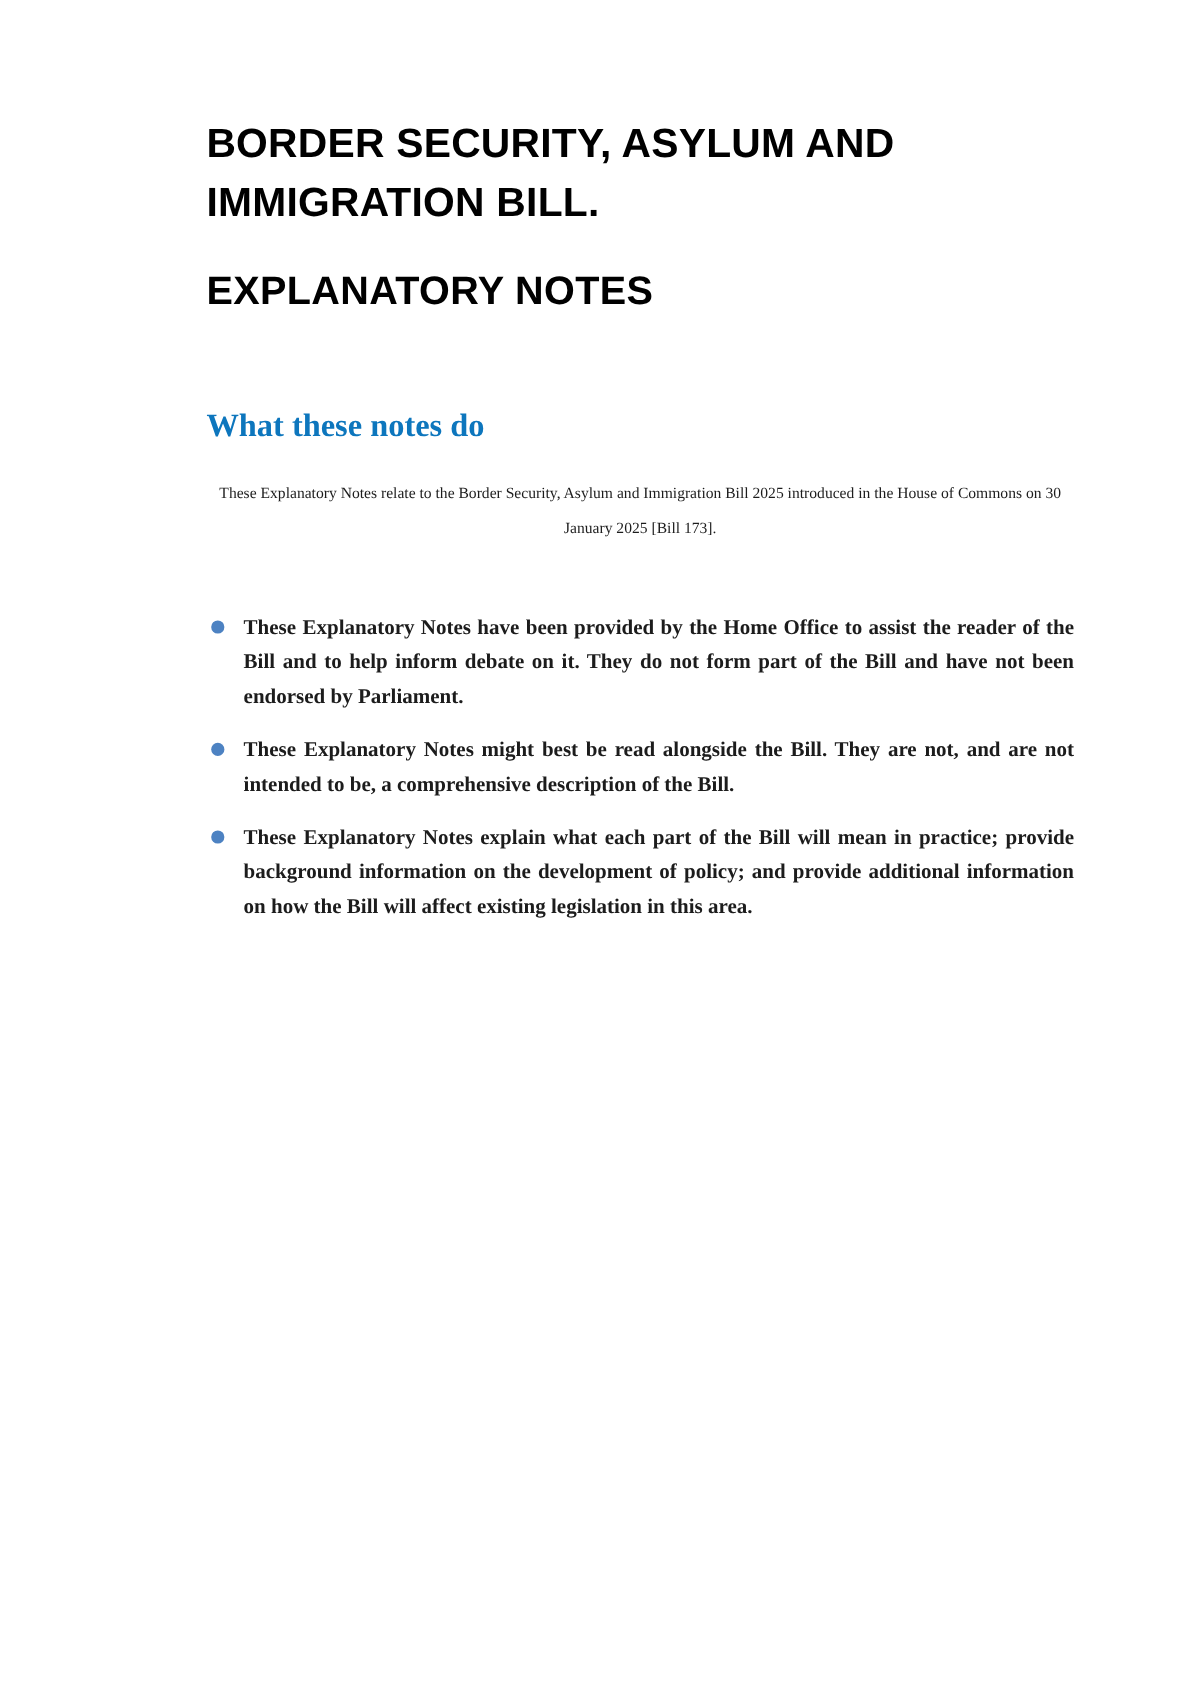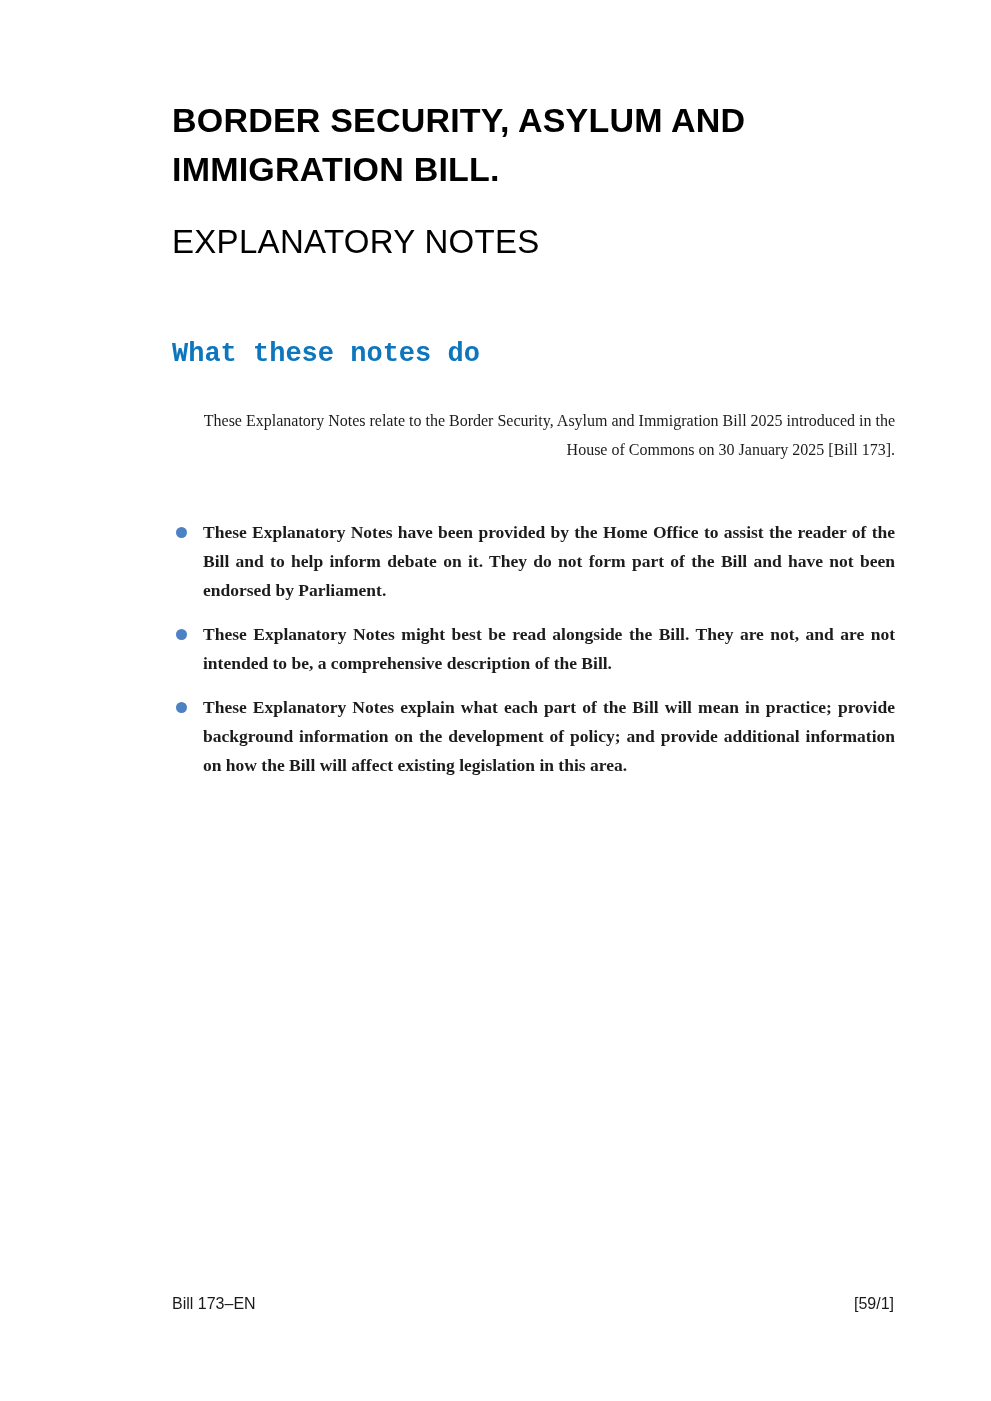--- a/index.html
+++ b/index.html
@@ -25,40 +25,40 @@
     font-family: "Liberation Sans", sans-serif;
     font-weight: bold;
     font-size: 34px;
     line-height: 49px;
     color: #000000;
     letter-spacing: 0.2px;
     max-width: 680px;
   }
   .subtitle {
     font-family: "Liberation Sans", sans-serif;
-    font-weight: normal;
+    font-weight: bold;
     font-size: 33px;
     line-height: 1.2;
     color: #000000;
     margin-top: 28px;
     letter-spacing: 0.3px;
   }
   .section-heading {
-    font-family: Liberation Mono, monospace;
+    font-family: Liberation Serif, serif;
     font-weight: bold;
     font-size: 27px;
     line-height: 1.2;
     color: var(--heading-blue);
     margin-top: 76px;
   }
   .intro {
-    margin-top: 36px;
-    font-size: 16px;
+    margin-top: 26px;
+    font-size: 13px;
     line-height: 29px;
-    text-align: right;
+    text-align: center;
     max-width: 726px;
   }
   .bullet-list {
     list-style: none;
     margin-top: 54px;
     max-width: 726px;
   }
   .bullet-list li {
     position: relative;
     padding-left: 31px;
@@ -114,17 +114,13 @@
         <span>These Explanatory Notes might best be read alongside the Bill. They are not, and are not intended to be, a comprehensive description of the Bill.</span>
       </li>
       <li>
         <span class="bullet-dot"></span>
         <span>These Explanatory Notes explain what each part of the Bill will mean in practice; provide background information on the development of policy; and provide additional information on how the Bill will affect existing legislation in this area.</span>
       </li>
     </ul>
 
   </div>
 
-  <div class="footer">
-    <span>Bill 173–EN</span>
-    <span>[59/1]</span>
-  </div>
 </div>
 
 </body></html>

